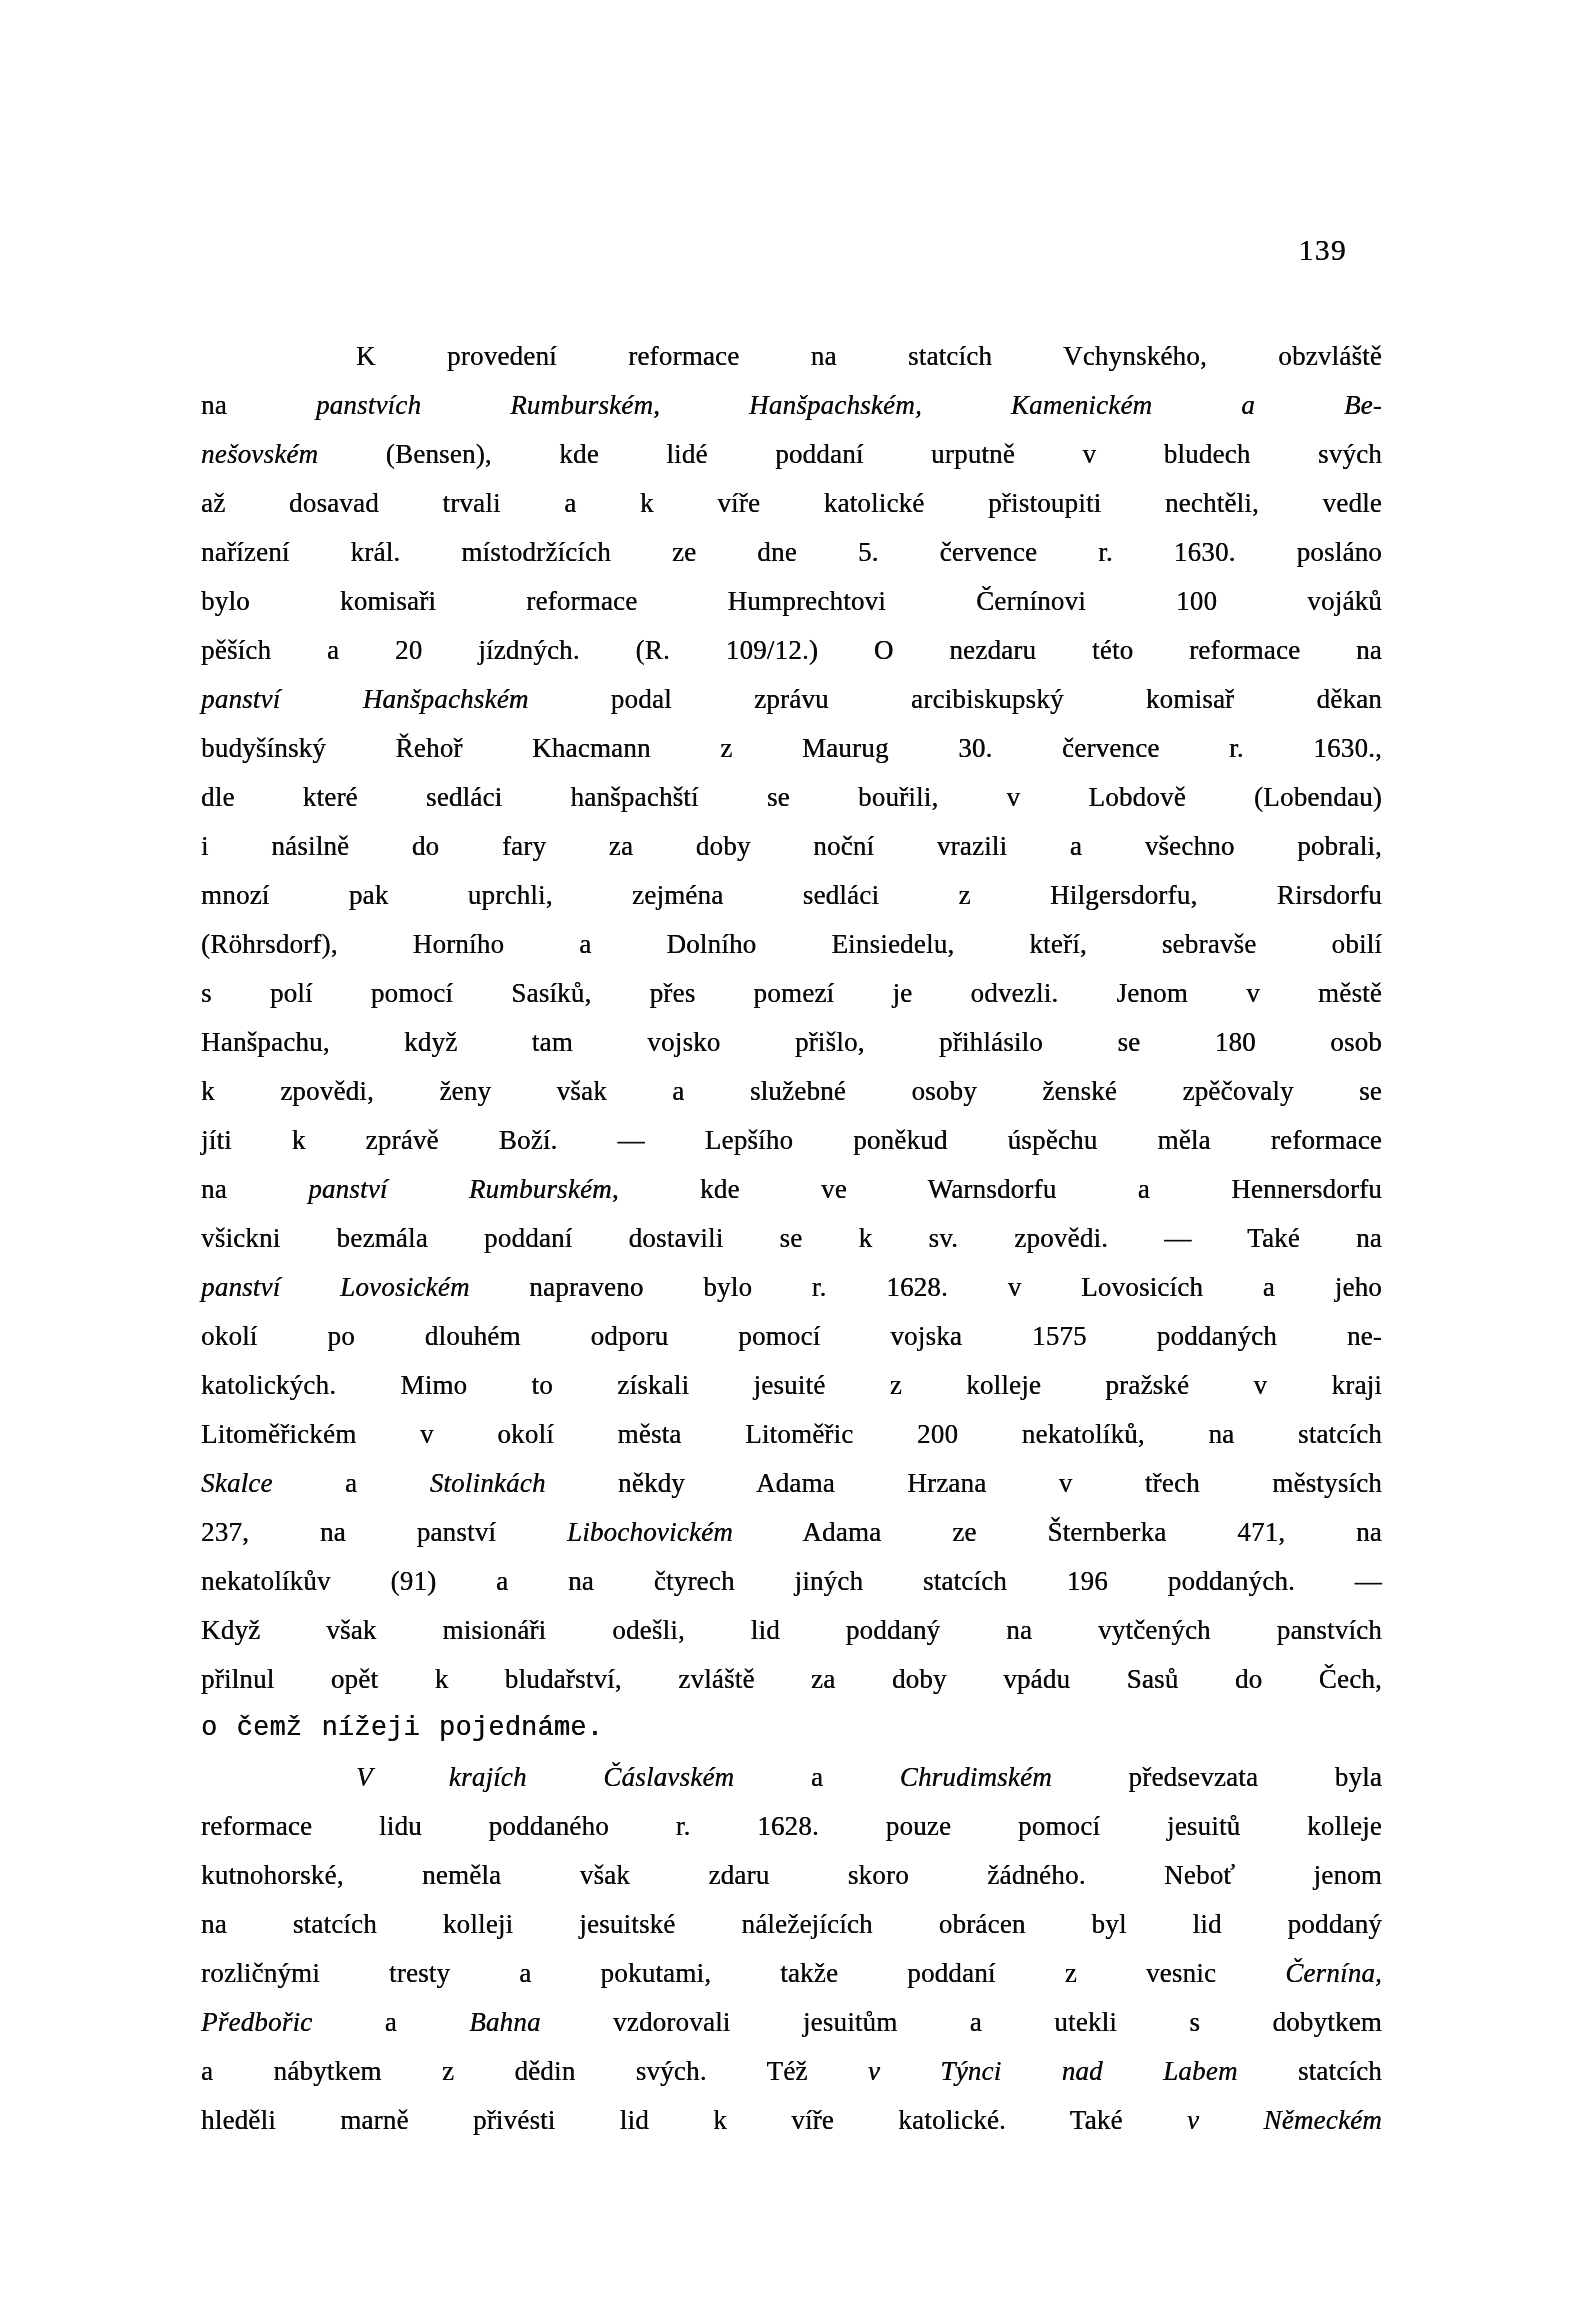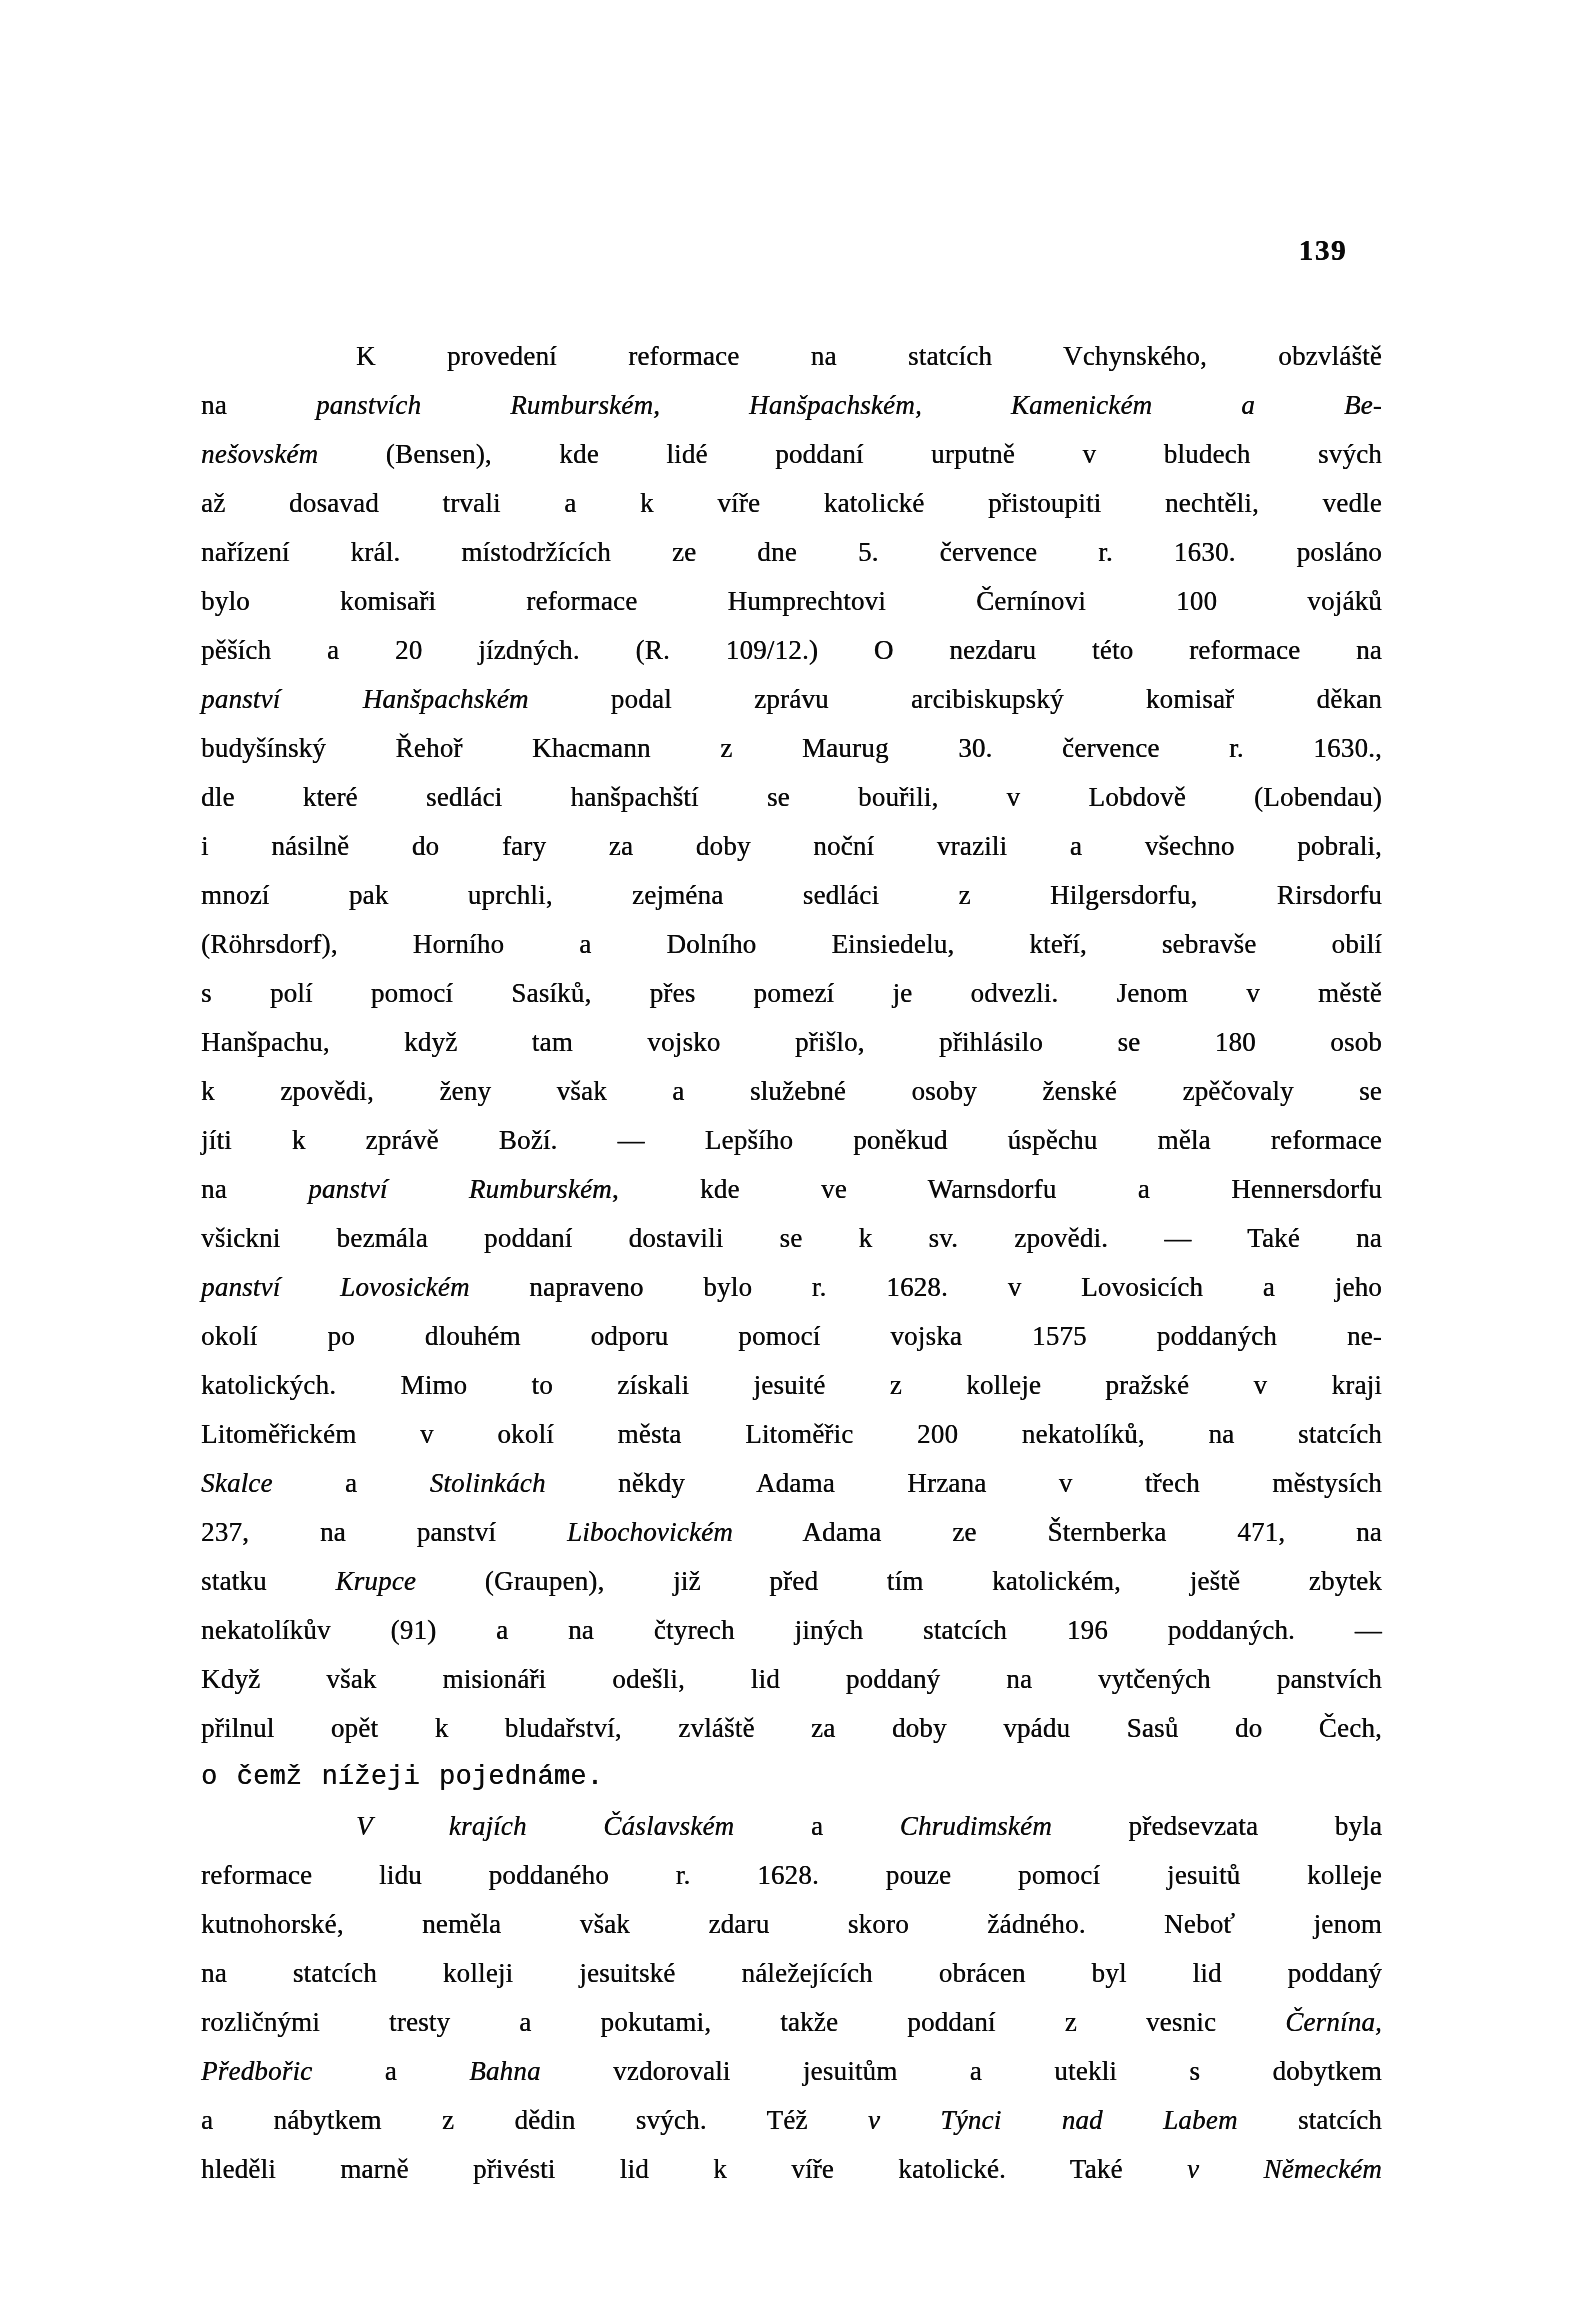--- a/index.html
+++ b/index.html
@@ -16,21 +16,21 @@
     font-family: "Liberation Serif", "DejaVu Serif", serif;
     color: #0a0a0a;
   }
   .page-number {
     position: absolute;
     top: 236px;
     left: 1209px;
     width: 138px;
     text-align: right;
     font-size: 29.5px;
-    font-weight: bold;
+    font-weight: normal;
     letter-spacing: 1.4px;
     line-height: 1;
     text-shadow: 0.3px 0 0 currentColor;
   }
   .text-block {
     position: absolute;
     left: 201px;
     top: 332px;
     width: 1181px;
     font-size: 27px;
@@ -74,21 +74,20 @@
       <div class="text-line"><span class="seg-roman">k zpovědi, ženy však a služebné osoby ženské zpěčovaly se</span></div>
       <div class="text-line"><span class="seg-roman">jíti k zprávě Boží. — Lepšího poněkud úspěchu měla reformace</span></div>
       <div class="text-line"><span class="seg-roman">na </span><span class="seg-italic">panství Rumburském</span><span class="seg-roman">, kde ve Warnsdorfu a Hennersdorfu</span></div>
       <div class="text-line"><span class="seg-roman">všickni bezmála poddaní dostavili se k sv. zpovědi. — Také na</span></div>
       <div class="text-line"><span class="seg-italic">panství Lovosickém</span><span class="seg-roman"> napraveno bylo r. 1628. v Lovosicích a jeho</span></div>
       <div class="text-line"><span class="seg-roman">okolí po dlouhém odporu pomocí vojska 1575 poddaných ne-</span></div>
       <div class="text-line"><span class="seg-roman">katolických. Mimo to získali jesuité z kolleje pražské v kraji</span></div>
       <div class="text-line"><span class="seg-roman">Litoměřickém v okolí města Litoměřic 200 nekatolíků, na statcích</span></div>
       <div class="text-line"><span class="seg-italic">Skalce</span><span class="seg-roman"> a </span><span class="seg-italic">Stolinkách</span><span class="seg-roman"> někdy Adama Hrzana v třech městysích</span></div>
       <div class="text-line"><span class="seg-roman">237, na panství </span><span class="seg-italic">Libochovickém</span><span class="seg-roman"> Adama ze Šternberka 471, na</span></div>
-      <div class="text-line"><span class="seg-roman">statku </span><span class="seg-italic">Krupce</span><span class="seg-roman"> (Graupen), již před tím katolickém, ještě zbytek</span></div>
       <div class="text-line"><span class="seg-roman">nekatolíkův (91) a na čtyrech jiných statcích 196 poddaných. —</span></div>
       <div class="text-line"><span class="seg-roman">Když však misionáři odešli, lid poddaný na vytčených panstvích</span></div>
       <div class="text-line"><span class="seg-roman">přilnul opět k bludařství, zvláště za doby vpádu Sasů do Čech,</span></div>
       <div class="text-line para-end"><span class="seg-roman">o čemž nížeji pojednáme.</span></div>
       <div class="text-line indent"><span class="seg-italic">V krajích Čáslavském</span><span class="seg-roman"> a </span><span class="seg-italic">Chrudimském</span><span class="seg-roman"> předsevzata byla</span></div>
       <div class="text-line"><span class="seg-roman">reformace lidu poddaného r. 1628. pouze pomocí jesuitů kolleje</span></div>
       <div class="text-line"><span class="seg-roman">kutnohorské, neměla však zdaru skoro žádného. Neboť jenom</span></div>
       <div class="text-line"><span class="seg-roman">na statcích kolleji jesuitské náležejících obrácen byl lid poddaný</span></div>
       <div class="text-line"><span class="seg-roman">rozličnými tresty a pokutami, takže poddaní z vesnic </span><span class="seg-italic">Černína,</span></div>
       <div class="text-line"><span class="seg-italic">Předbořic</span><span class="seg-roman"> a </span><span class="seg-italic">Bahna</span><span class="seg-roman"> vzdorovali jesuitům a utekli s dobytkem</span></div>

